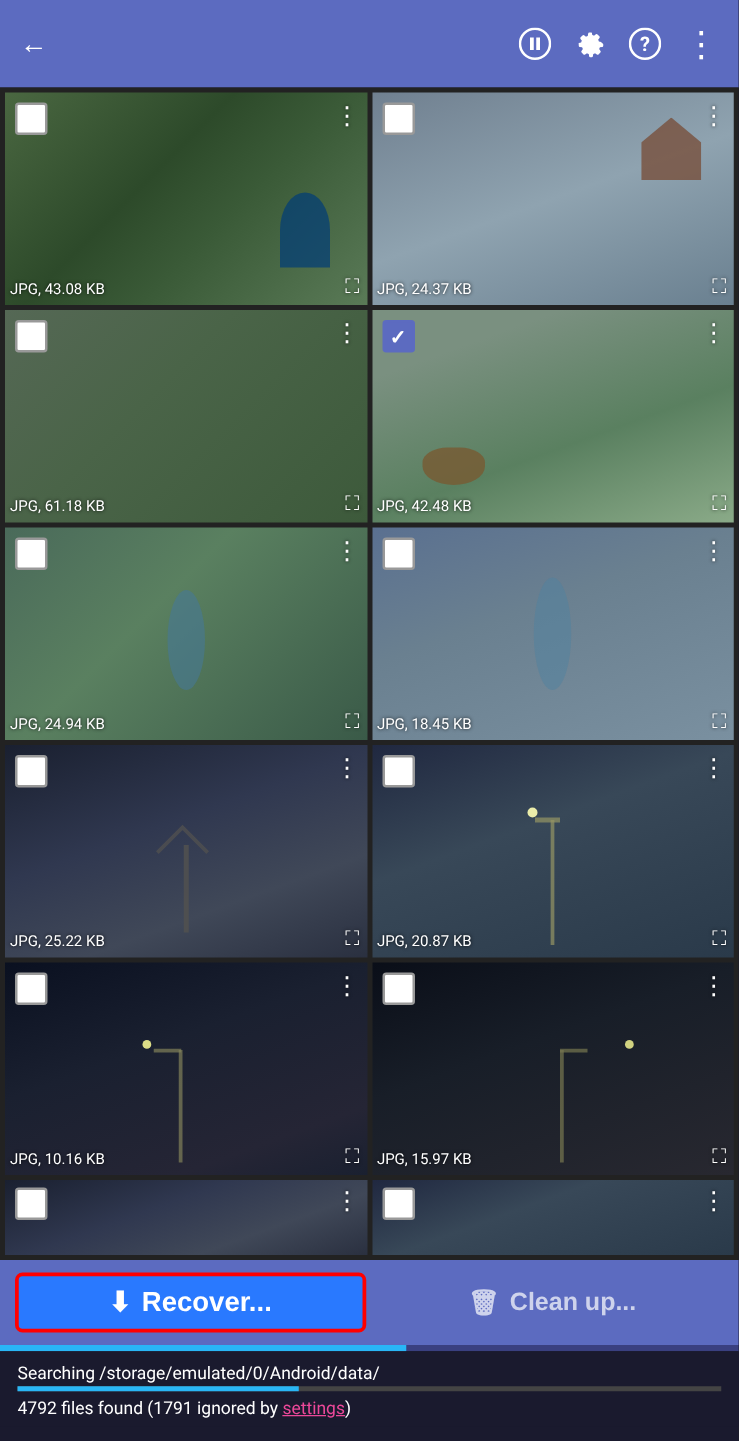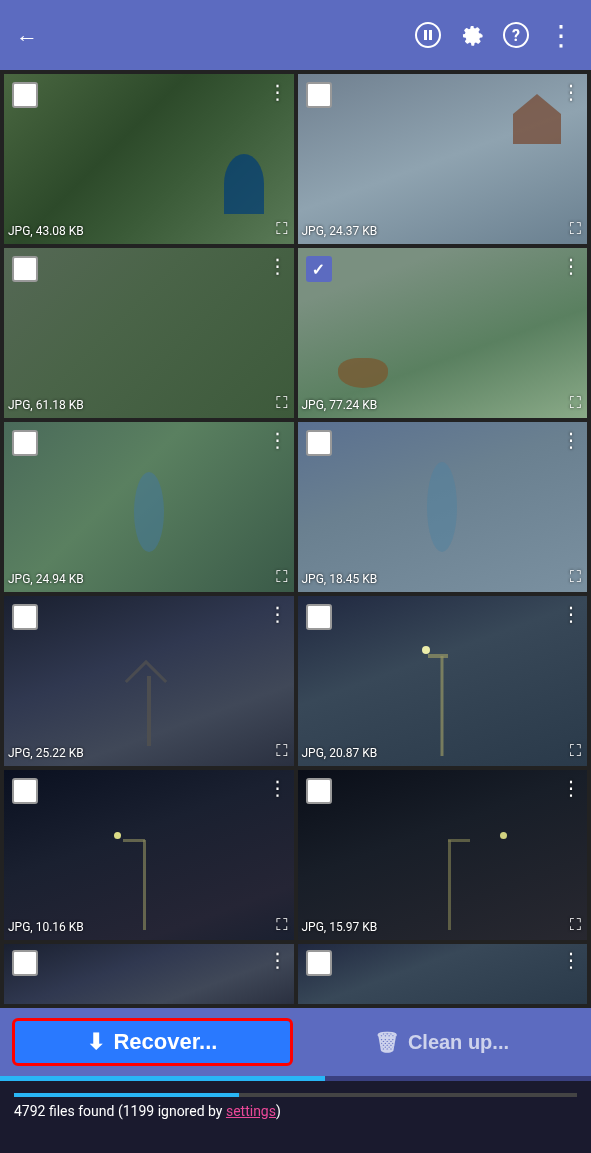--- a/index.html
+++ b/index.html
@@ -239,21 +239,21 @@
 
   <div class="photo-cell c3">
     <div class="cell-checkbox"></div>
     <div class="cell-menu">⋮</div>
     <div class="cell-label">JPG, 61.18 KB</div>
     <div class="cell-expand">⛶</div>
   </div>
   <div class="photo-cell c4">
     <div class="cell-checkbox checked"></div>
     <div class="cell-menu">⋮</div>
-    <div class="cell-label">JPG, 77.24 KB</div>
+    <div class="cell-label">JPG, 42.48 KB</div>
     <div class="cell-expand">⛶</div>
 
     <div style="position:absolute;bottom:30px;left:40px;width:50px;height:30px;background:rgba(120,90,50,0.8);border-radius:40% 40% 50% 50%;"></div>
   </div>
 
   <div class="photo-cell c5">
     <div class="cell-checkbox"></div>
     <div class="cell-menu">⋮</div>
     <div class="cell-label">JPG, 24.94 KB</div>
     <div class="cell-expand">⛶</div>
@@ -326,19 +326,20 @@
     <span>🗑</span>
     <span>Clean up...</span>
   </button>
 </div>
 
 <div class="progress-bar-container">
   <div class="progress-bar-fill"></div>
 </div>
 
 <div class="status-area">
+  <div class="status-line1">Searching /storage/emulated/0/Android/data/</div>
   <div style="height:4px;background:#444;margin:2px 0 6px;">
     <div style="height:100%;width:40%;background:#29b6f6;"></div>
   </div>
   <div class="status-line2">
-    <span>4792 files found (1199 ignored by </span><a href="#">settings</a><span>)</span>
+    <span>4792 files found (1791 ignored by </span><a href="#">settings</a><span>)</span>
   </div>
 </div>
 
 </body></html>

